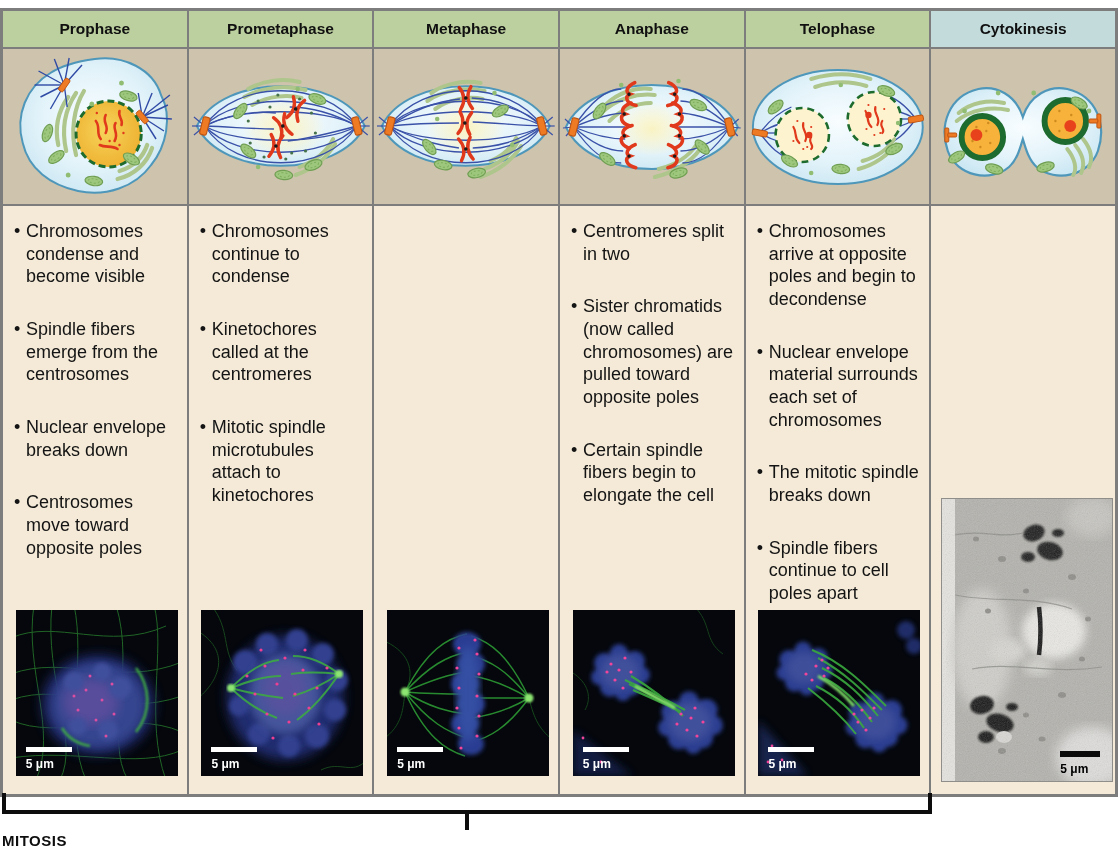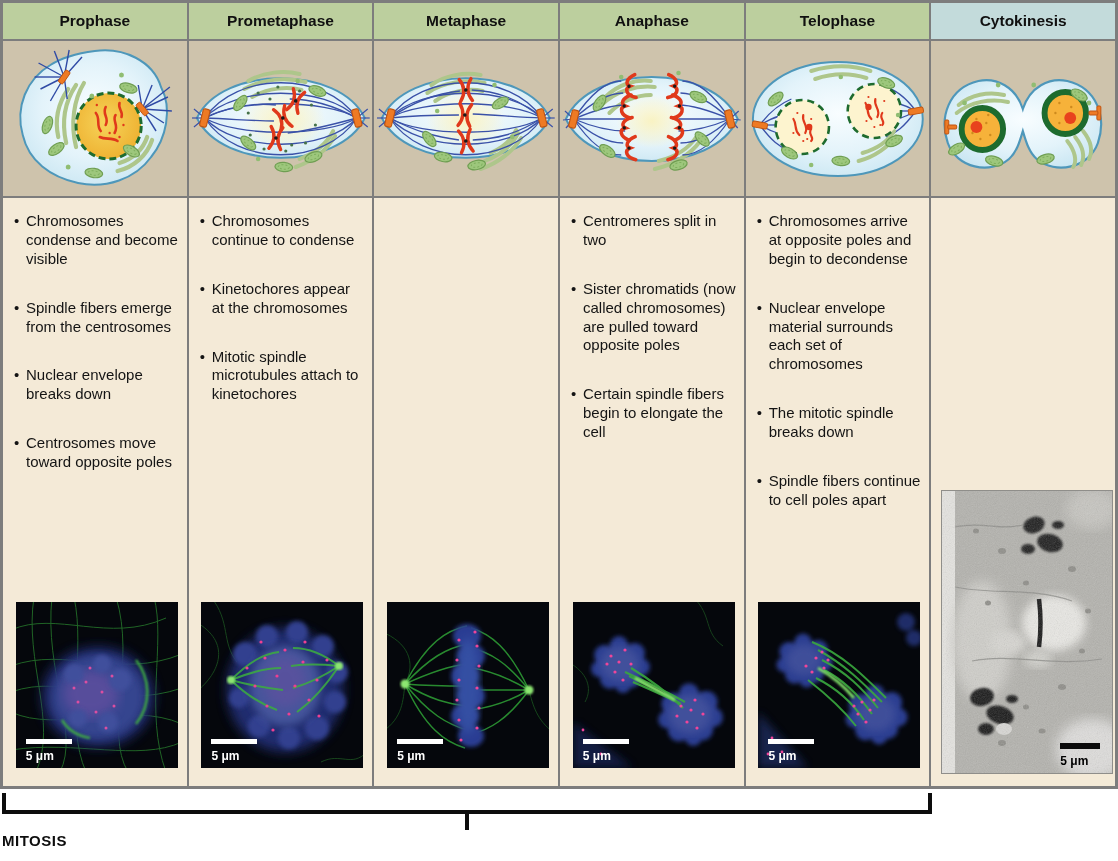--- a/index.html
+++ b/index.html
@@ -2,41 +2,41 @@
 <html style="--header-green: #bccf9e; --header-teal: #c3dbdb; --panel-tan: #cec3ac; --panel-cream: #f4ead7; --border-gray: #7d7d7d; --bracket-black: #0d0d0d;"><head>
 <meta charset="utf-8">
 <style>
   html,body { margin:0; padding:0; }
   body {
     width:1118px; height:861px; position:relative; background:#ffffff;
     font-family:"Liberation Sans", "DejaVu Sans", sans-serif; color:#141414;
     overflow:hidden;
   }
   .table {
-    position:absolute; top:0; left:0; width:1112px;
+    position:absolute; top:8px; left:0; width:1112px;
     display:grid; grid-template-columns:repeat(6,1fr);
     grid-template-rows:36px 155px 588px;
     gap:2px; border:3px solid var(--border-gray,#7d7d7d);
     background:var(--border-gray,#7d7d7d);
   }
   .cell { overflow:hidden; }
   .hdr {
     background:var(--header-green,#bccf9e);
     display:flex; align-items:center; justify-content:center;
     font-weight:bold; font-size:15.5px; color:#101010;
   }
   .hdr--teal { background:var(--header-teal,#c3dbdb); }
   .illus { background:var(--panel-tan,#cec3ac); }
   .illus svg { display:block; width:100%; height:155px; }
   .body {
     background:var(--panel-cream,#f4ead7);
     display:flex; flex-direction:column;
     padding:14px 6px 10px 10px; box-sizing:border-box;
   }
-  ul.bullets { list-style:none; margin:0; padding:0; font-size:15px; line-height:1.26; }
+  ul.bullets { list-style:none; margin:0; padding:0; font-size:18px; line-height:1.26; }
   ul.bullets li { position:relative; padding-left:13px; }
   ul.bullets li::before { content:"\2022"; position:absolute; left:1px; }
   ul.bullets li + li { margin-top:30px; }
   .micro {
     position:relative; margin:auto auto 8px auto; width:162px; height:166px;
     background:#05070c;
   }
   .micro svg { display:block; width:162px; height:166px; }
   .micro--tem { width:170px; height:282px; margin-bottom:2px; border:1px solid #8f8e8a; background:#c9c8c4; }
   .micro--tem svg { width:170px; height:282px; }
@@ -551,21 +551,21 @@
       <div class="scalebar">
         <div class="bar"></div>
         <span>5 μm</span>
       </div>
     </div>
   </div>
 
   <div class="cell body">
     <ul class="bullets">
       <li>Chromosomes continue to condense</li>
-      <li>Kinetochores appear at the chromosomes</li>
+      <li>Kinetochores called at the centromeres</li>
       <li>Mitotic spindle microtubules attach to kinetochores</li>
     </ul>
     <div class="micro">
       <svg viewBox="0 0 162 166">
         <rect width="162" height="166" fill="#05070c"></rect>
         <g stroke="#246e28" stroke-width="1" fill="none" opacity="0.6">
           <path d="M-5,20 C30,40 20,70 -5,90"></path>
             <path d="M10,-5 C30,20 20,40 36,60"></path>
             <path d="M120,160 C140,150 150,166 166,150"></path>
         </g>

